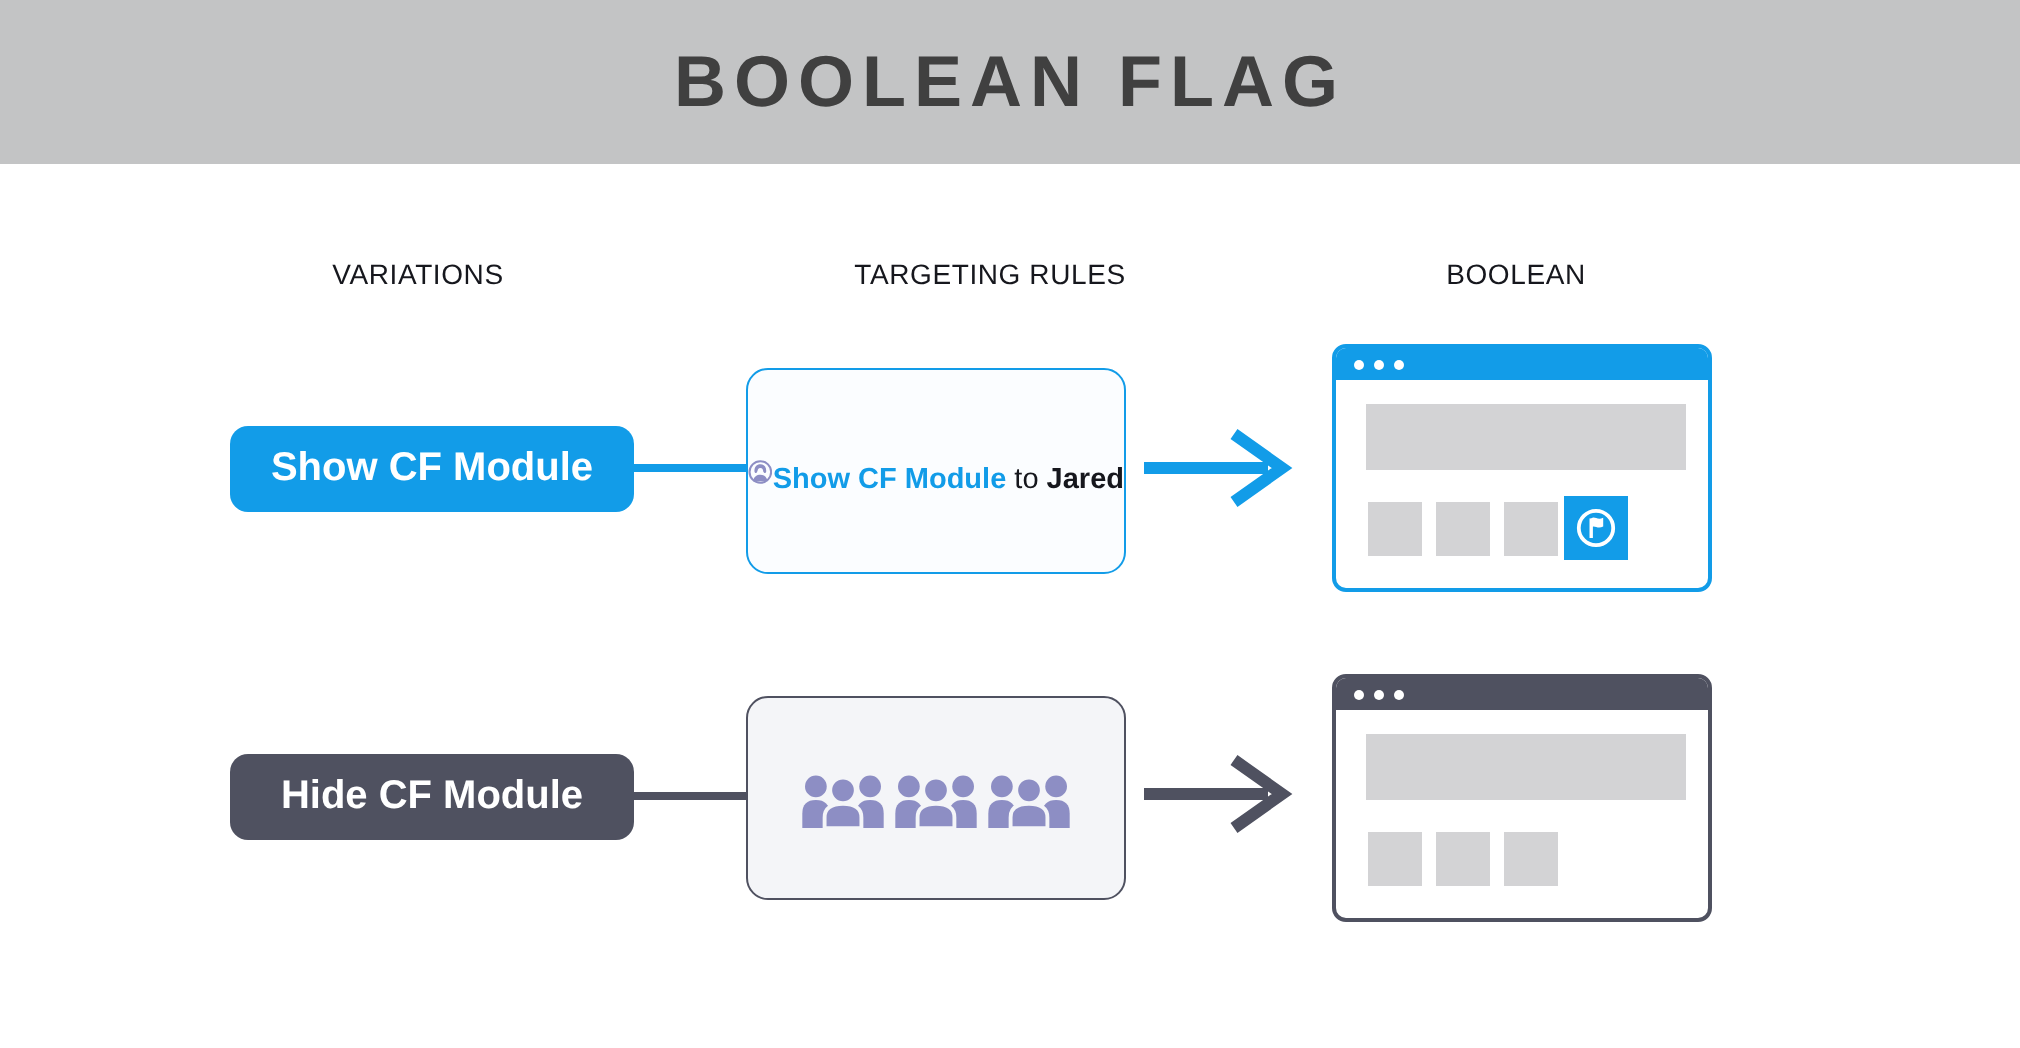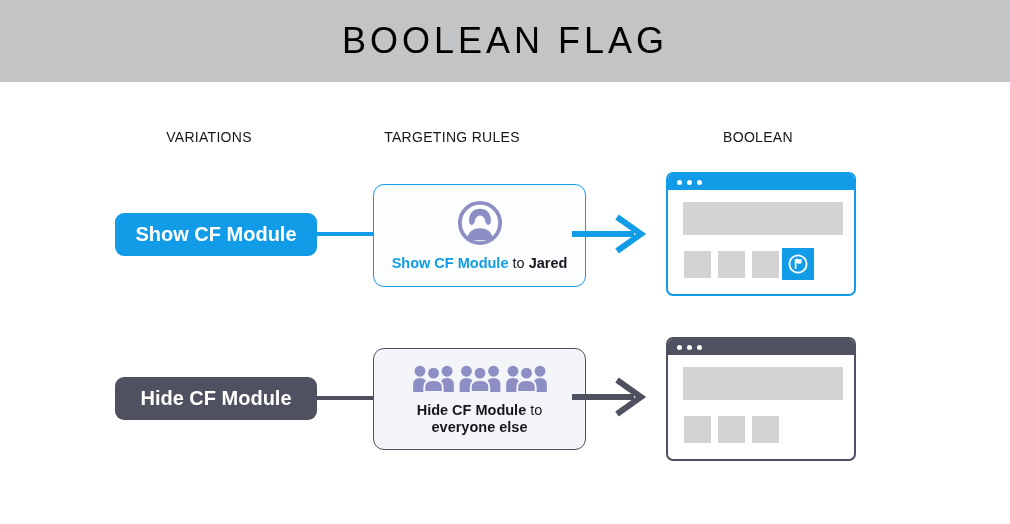--- a/index.html
+++ b/index.html
@@ -12,41 +12,41 @@
     --rule-box-blue-bg:#FBFDFF;
     --text-dark:#16171D;
   }
   *{box-sizing:border-box;margin:0;padding:0}
   body{background:#fff;font-family:"Liberation Sans",sans-serif}
   .canvas{position:relative;width:1010px;height:524px;background:#fff;overflow:hidden}
 
   
   .banner{position:absolute;left:0;top:0;width:1010px;height:82px;background:var(--header-gray);
           display:flex;align-items:center;justify-content:center}
-  .banner h1{color:#000000;font-size:36px;font-weight:400;letter-spacing:4px}
+  .banner h1{color:#404040;font-size:36px;font-weight:700;letter-spacing:4px}
 
   
   .col-label{position:absolute;top:129px;transform:translateX(-50%);
              font-size:14px;font-weight:400;letter-spacing:.3px;color:var(--text-dark);white-space:nowrap}
 
   
   .pill{position:absolute;left:115px;width:202px;height:43px;border-radius:9px;
         display:flex;align-items:center;justify-content:center;
         color:#fff;font-size:20px;font-weight:700;white-space:nowrap}
   .pill.blue{background:var(--accent-blue)}
   .pill.dark{background:var(--dark-slate)}
 
   
   .connector{position:absolute;height:4px;width:58px;left:315px}
   .connector.blue{background:var(--accent-blue)}
   .connector.dark{background:var(--dark-slate)}
 
   
-  .rule-box{position:absolute;left:373px;width:213px;border-radius:11px;
-            display:flex;flex-direction:column;align-items:center;justify-content:center}
+  .rule-box{position:absolute;left:373px;width:190px;border-radius:11px;
+            display:flex;align-items:center;justify-content:center}
   .rule-box.blue{height:103px;background:var(--rule-box-blue-bg);border:1.5px solid var(--accent-blue)}
   .rule-box.dark{height:102px;background:var(--rule-box-bg);border:1.5px solid var(--dark-slate)}
   .rule-text{font-size:14.5px;color:var(--text-dark);text-align:center;line-height:17px;margin-top:9px;white-space:nowrap}
   .rule-text .em{font-weight:700}
   .rule-text .em.blue{color:var(--accent-blue)}
   .icon-purple{color:var(--icon-purple)}
 
   
   .arrow{position:absolute;left:572px;width:80px;height:44px}
   .arrow.blue{color:var(--accent-blue)}
@@ -69,21 +69,21 @@
 </head>
 <body>
 
 <div class="canvas">
 
   <div class="banner">
     <h1>BOOLEAN FLAG</h1>
   </div>
 
   <div class="col-label" style="left:209px">VARIATIONS</div>
-  <div class="col-label" style="left:452px">TARGETING RULES</div>
+  <div class="col-label" style="left:495px">TARGETING RULES</div>
   <div class="col-label" style="left:758px">BOOLEAN</div>
 
   <div class="pill blue" style="top:213px">
     <span>Show CF Module</span>
   </div>
 
   <div class="connector blue" style="top:232px"></div>
 
   <div class="rule-box blue" style="top:184px">
     <svg class="icon-purple" width="46" height="46" viewBox="0 0 48 48">
@@ -138,29 +138,20 @@
           <circle cx="36" cy="9.5" r="5.6" fill="currentColor"></circle>
           <path d="M29,31 V23.5 Q29,16.5 36,16.5 Q43,16.5 43,23.5 V31 Z" fill="currentColor"></path>
           <circle cx="22" cy="11.5" r="6.6" fill="currentColor" stroke="#F4F5F8" stroke-width="2"></circle>
           <path d="M12.5,31 V25.5 Q12.5,18.5 22,18.5 Q31.5,18.5 31.5,25.5 V31 Z" fill="currentColor" stroke="#F4F5F8" stroke-width="2"></path>
         </g>
       </defs>
       <use href="#trio" x="0" y="0"></use>
       <use href="#trio" x="48" y="0"></use>
       <use href="#trio" x="96" y="0"></use>
     </svg>
-    <div class="rule-text">
-      <div>
-        <span class="em">Hide CF Module</span>
-        <span>to</span>
-      </div>
-      <div>
-        <span class="em">everyone else</span>
-      </div>
-    </div>
   </div>
 
   <svg class="arrow dark" style="top:375px" viewBox="0 0 80 44">
     <path d="M0 22 H62" stroke="currentColor" stroke-width="6" fill="none"></path>
     <path d="M45 5 L69 22 L45 39" stroke="currentColor" stroke-width="6" fill="none" stroke-linejoin="miter"></path>
   </svg>
 
   <div class="browser dark" style="top:337px">
     <div class="titlebar">
       <span class="dot"></span>

